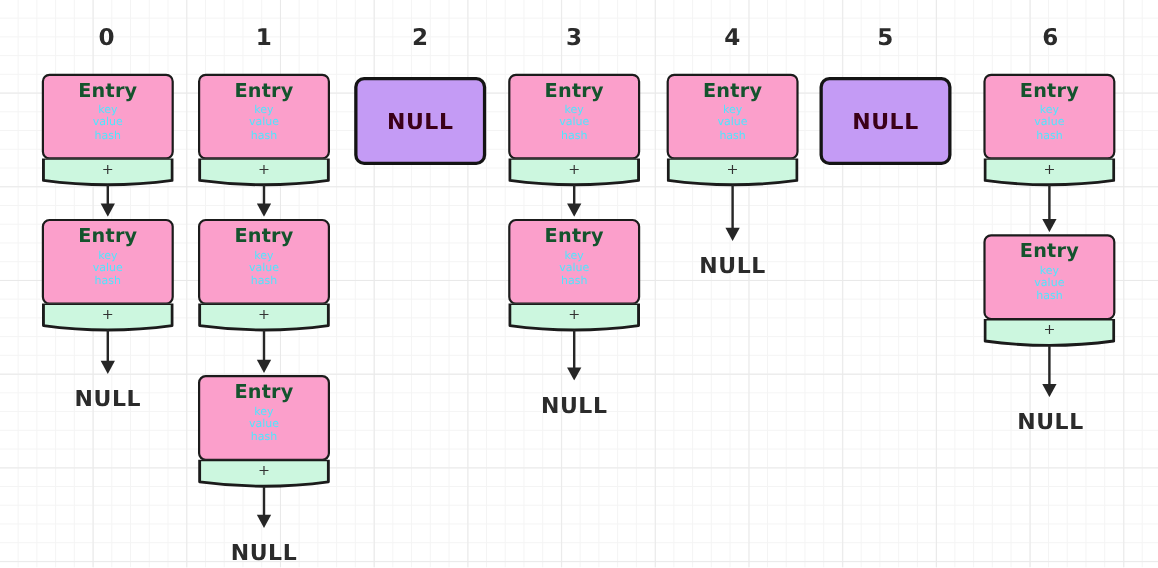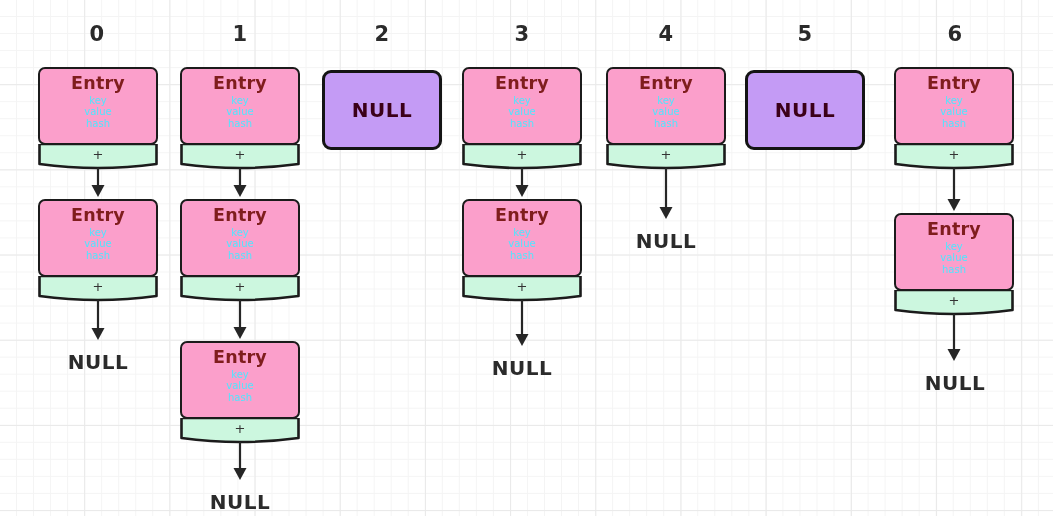--- a/index.html
+++ b/index.html
@@ -51,21 +51,21 @@
     background: #fb9fcb;
     border: 2.6px solid #1b1b1b;
     border-radius: 7px;
     box-sizing: border-box;
     text-align: center;
     overflow: hidden;
   }
   .entry-title {
     font-size: 17.5px;
     font-weight: bold;
-    color: #7f1d1d;
+    color: #14532d;
     line-height: 1;
     padding-top: 6px;
     letter-spacing: 0.2px;
   }
   .entry-fields {
     font-size: 10px;
     color: #4ee6ff;
     line-height: 1.18;
     padding-top: 2px;
     font-weight: normal;

